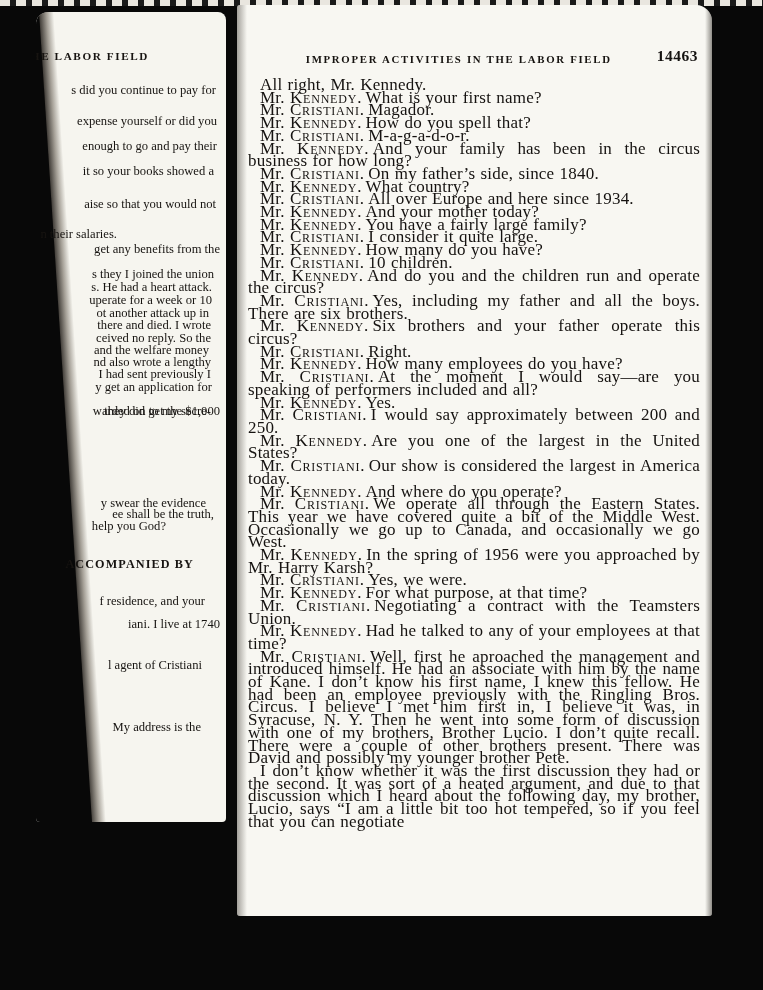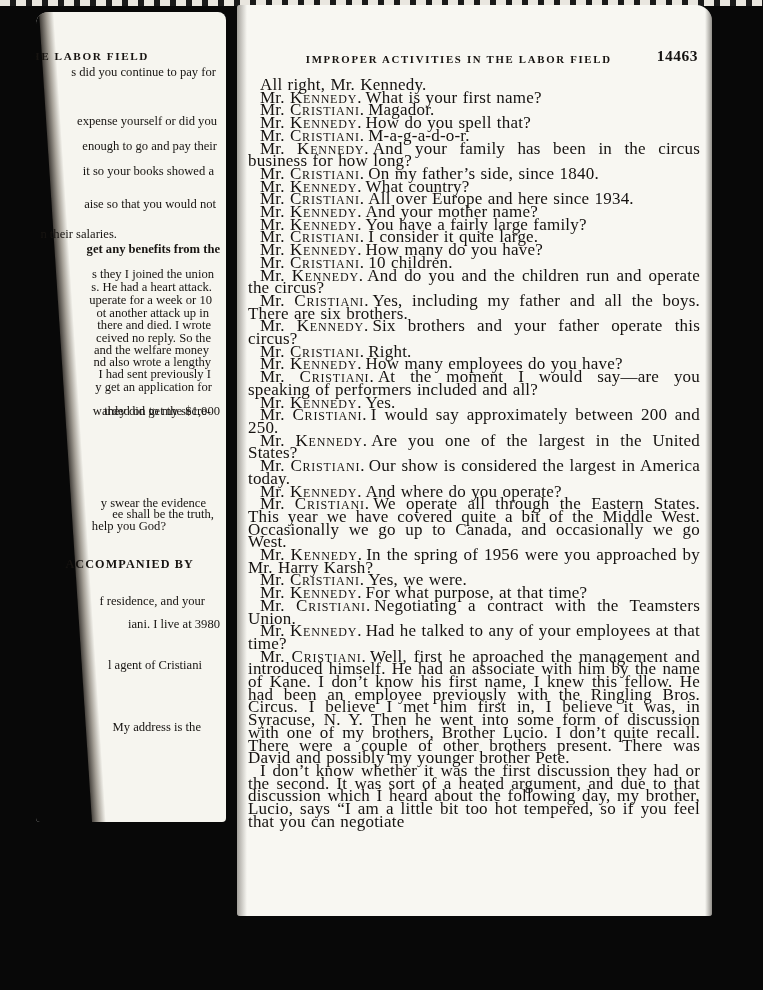--- a/index.html
+++ b/index.html
@@ -79,66 +79,66 @@
 
 <div class="scene">
 
   <div class="film-strip"></div>
 
   <div class="left-page">
 
     <div class="left-gutter"></div>
     <div class="left-wedge"></div>
   <div class="frag caps" style="top: 38px; right: 77px;"><span>THE LABOR FIELD</span></div>
-      <div class="frag" style="top: 54px; right: 10px;"><span>s did you continue to pay for</span></div>
+      <div class="frag" style="top: 72px; right: 10px;"><span>s did you continue to pay for</span></div>
       <div class="frag" style="top: 103px; right: 9px;"><span>expense yourself or did you</span></div>
       <div class="frag" style="top: 128px; right: 9px;"><span>enough to go and pay their</span></div>
       <div class="frag" style="top: 153px; right: 12px;"><span>it so your books showed a</span></div>
       <div class="frag" style="top: 186px; right: 10px;"><span>aise so that you would not</span></div>
       <div class="frag" style="top: 216px; right: 109px;"><span>n their salaries.</span></div>
-      <div class="frag" style="top: 231px; right: 6px; font-weight: bold;"><span>get any benefits from the</span></div>
+      <div class="frag" style="top: 231px; right: 6px;"><span>get any benefits from the</span></div>
       <div class="frag" style="top: 256px; right: 12px;"><span>s they I joined the union</span></div>
       <div class="frag" style="top: 269px; right: 14px;"><span>s.  He had a heart attack.</span></div>
       <div class="frag" style="top: 282px; right: 14px;"><span>uperate for a week or 10</span></div>
       <div class="frag" style="top: 295px; right: 17px;"><span>ot another attack up in</span></div>
       <div class="frag" style="top: 307px; right: 15px;"><span>there and died.  I wrote</span></div>
       <div class="frag" style="top: 320px; right: 15px;"><span>ceived no reply.  So the</span></div>
       <div class="frag" style="top: 332px; right: 17px;"><span>and the welfare money</span></div>
       <div class="frag" style="top: 344px; right: 15px;"><span>nd also wrote a lengthy</span></div>
       <div class="frag" style="top: 356px; right: 15px;"><span>I had sent previously I</span></div>
       <div class="frag" style="top: 369px; right: 14px;"><span>y get an application for</span></div>
       <div class="frag" style="top: 393px; right: 15px;"><span>warded on to my secre-</span></div>
       <div class="frag" style="top: 393px; right: 6px;"><span>they did get the $1,000</span></div>
       <div class="frag" style="top: 485px; right: 20px;"><span>y swear the evidence</span></div>
       <div class="frag" style="top: 496px; right: 12px;"><span>ee shall be the truth,</span></div>
       <div class="frag" style="top: 508px; right: 60px; padding-left: 36px;"><span>help you God?</span></div>
       <div class="frag bold" style="top: 546px; right: 32px;"><span>ACCOMPANIED BY</span></div>
       <div class="frag" style="top: 583px; right: 21px;"><span>f residence, and your</span></div>
-      <div class="frag" style="top: 606px; right: 6px;"><span>iani.  I live at 3980</span></div>
+      <div class="frag" style="top: 606px; right: 6px;"><span>iani.  I live at 1740</span></div>
       <div class="frag" style="top: 647px; right: 24px;"><span>l agent of Cristiani</span></div>
       <div class="frag" style="top: 709px; right: 25px;"><span>My address is the</span></div>
     </div>
 
   <div class="right-page">
     <div class="page-head">
       <span class="head-title">IMPROPER ACTIVITIES IN THE LABOR FIELD</span>
       <span class="head-num">14463</span>
     </div>
     <div class="body-text">
 
     <p class="para"><span>All right, Mr. Kennedy.</span></p>
         <p class="para"><span class="speaker"><span>Mr. </span><span class="sc">Kennedy</span><span>.</span></span><span>What is your first name?</span></p>
         <p class="para"><span class="speaker"><span>Mr. </span><span class="sc">Cristiani</span><span>.</span></span><span>Magador.</span></p>
         <p class="para"><span class="speaker"><span>Mr. </span><span class="sc">Kennedy</span><span>.</span></span><span>How do you spell that?</span></p>
         <p class="para"><span class="speaker"><span>Mr. </span><span class="sc">Cristiani</span><span>.</span></span><span>M-a-g-a-d-o-r.</span></p>
         <p class="para"><span class="speaker"><span>Mr. </span><span class="sc">Kennedy</span><span>.</span></span><span>And your family has been in the circus business for how long?</span></p>
         <p class="para"><span class="speaker"><span>Mr. </span><span class="sc">Cristiani</span><span>.</span></span><span>On my father’s side, since 1840.</span></p>
         <p class="para"><span class="speaker"><span>Mr. </span><span class="sc">Kennedy</span><span>.</span></span><span>What country?</span></p>
         <p class="para"><span class="speaker"><span>Mr. </span><span class="sc">Cristiani</span><span>.</span></span><span>All over Europe and here since 1934.</span></p>
-        <p class="para"><span class="speaker"><span>Mr. </span><span class="sc">Kennedy</span><span>.</span></span><span>And your mother name?</span></p>
+        <p class="para"><span class="speaker"><span>Mr. </span><span class="sc">Kennedy</span><span>.</span></span><span>And your mother today?</span></p>
         <p class="para"><span class="speaker"><span>Mr. </span><span class="sc">Kennedy</span><span>.</span></span><span>You have a fairly large family?</span></p>
         <p class="para"><span class="speaker"><span>Mr. </span><span class="sc">Cristiani</span><span>.</span></span><span>I consider it quite large.</span></p>
         <p class="para"><span class="speaker"><span>Mr. </span><span class="sc">Kennedy</span><span>.</span></span><span>How many do you have?</span></p>
         <p class="para"><span class="speaker"><span>Mr. </span><span class="sc">Cristiani</span><span>.</span></span><span>10 children.</span></p>
         <p class="para"><span class="speaker"><span>Mr. </span><span class="sc">Kennedy</span><span>.</span></span><span>And do you and the children run and operate the circus?</span></p>
         <p class="para"><span class="speaker"><span>Mr. </span><span class="sc">Cristiani</span><span>.</span></span><span>Yes, including my father and all the boys.  There are six brothers.</span></p>
         <p class="para"><span class="speaker"><span>Mr. </span><span class="sc">Kennedy</span><span>.</span></span><span>Six brothers and your father operate this circus?</span></p>
         <p class="para"><span class="speaker"><span>Mr. </span><span class="sc">Cristiani</span><span>.</span></span><span>Right.</span></p>
         <p class="para"><span class="speaker"><span>Mr. </span><span class="sc">Kennedy</span><span>.</span></span><span>How many employees do you have?</span></p>
         <p class="para"><span class="speaker"><span>Mr. </span><span class="sc">Cristiani</span><span>.</span></span><span>At the moment I would say—are you speaking of performers included and all?</span></p>

